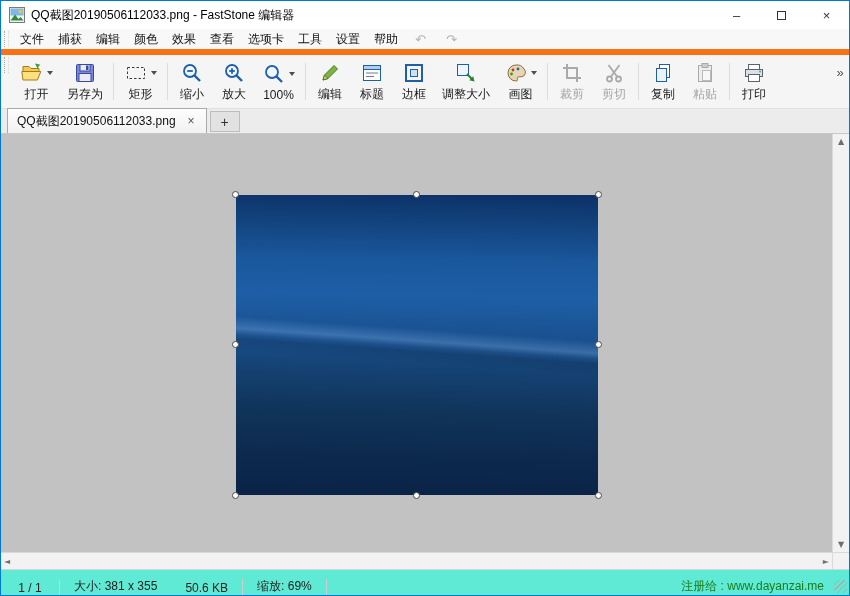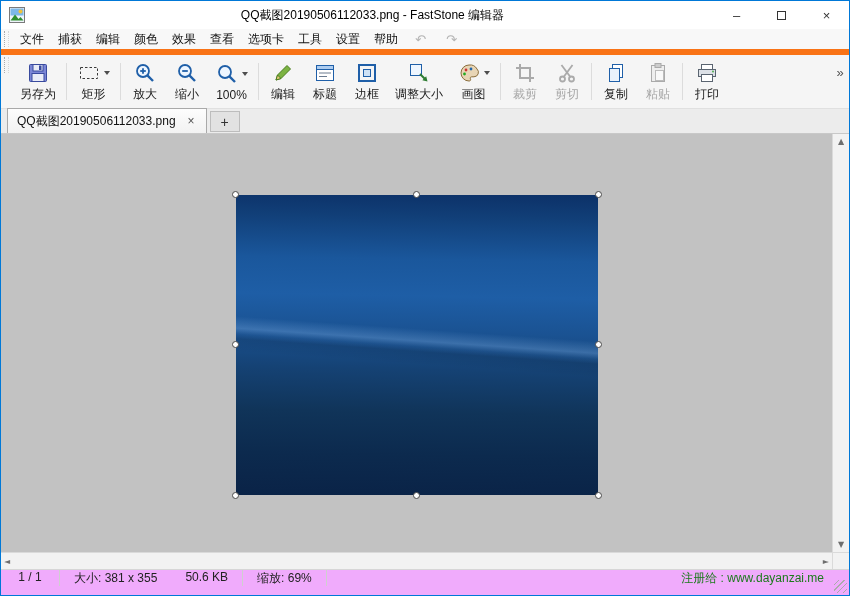--- a/index.html
+++ b/index.html
@@ -12,21 +12,21 @@
     overflow: hidden;
   }
   .window {
     width: 850px; height: 596px;
     border: 1px solid #0078d7;
     display: flex; flex-direction: column;
     background: #fff;
   }
 
   
-  .titlebar { height: 28px; flex: 0 0 28px; display: flex; align-items: center; background: #fff; text-align: center; }
+  .titlebar { height: 28px; flex: 0 0 28px; display: flex; align-items: center; background: #fff; }
   .app-icon { width: 16px; height: 16px; margin: 0 6px 0 8px; flex: 0 0 16px; }
   .title-text { flex: 1; font-size: 12px; color: #000; white-space: nowrap; overflow: hidden; }
   .win-btn { width: 45px; height: 28px; display: flex; align-items: center; justify-content: center; font-size: 13px; color: #333; cursor: default; }
   .max-box { width: 9px; height: 9px; border: 1px solid #333; display: inline-block; }
 
   
   .menubar { height: 26px; flex: 0 0 26px; display: flex; align-items: center; background: #f8f8f8; border-bottom: 6px solid #f97316; }
   .grip { width: 5px; height: 16px; margin: 0 4px 0 3px; border-left: 1px dotted #a9a9a9; border-right: 1px dotted #d6d6d6; }
   .menu-item { padding: 4px 7px; color: #111; }
   .undo-redo { margin-left: 10px; color: #b5b5b5; font-size: 13px; letter-spacing: 8px; font-family: "DejaVu Sans", sans-serif; }
@@ -59,21 +59,21 @@
   .h.tl{left:-4px;top:-4px} .h.tc{left:calc(50% - 4px);top:-4px} .h.tr{right:-4px;top:-4px}
   .h.ml{left:-4px;top:calc(50% - 4px)} .h.mr{right:-4px;top:calc(50% - 4px)}
   .h.bl{left:-4px;bottom:-4px} .h.bc{left:calc(50% - 4px);bottom:-4px} .h.br{right:-4px;bottom:-4px}
 
   .vscroll { position: absolute; top: 0; right: 0; bottom: 17px; width: 17px; background: #f2f2f2; border-left: 1px solid #dadada; display: flex; flex-direction: column; justify-content: space-between; align-items: center; }
   .hscroll { position: absolute; left: 0; right: 17px; bottom: 0; height: 17px; background: #f2f2f2; border-top: 1px solid #dadada; display: flex; justify-content: space-between; align-items: center; }
   .scroll-corner { position: absolute; right: 0; bottom: 0; width: 17px; height: 17px; background: #f2f2f2; border-left: 1px solid #dadada; border-top: 1px solid #dadada; }
   .sarrow { color: #6e6e6e; font-size: 8px; font-family: "DejaVu Sans", sans-serif; padding: 3px; }
 
   
-  .statusbar { height: 26px; flex: 0 0 26px; background: #f0abfc; border-top: 1px solid #d6d6d6; display: flex; align-items: flex-start; font-size: 12px; color: #222; }
+  .statusbar { height: 26px; flex: 0 0 26px; background: #5eead4; border-top: 1px solid #d6d6d6; display: flex; align-items: flex-end; font-size: 12px; color: #222; }
   .sb-sec { padding: 0 14px; white-space: nowrap; }
   .sb-sep { width: 1px; height: 16px; background: #cfcfcf; }
   .sb-page { width: 58px; text-align: center; padding: 0; }
   .sb-spacer { flex: 1; }
   .sb-reg { padding-right: 10px; }
   .sb-grip { width: 13px; height: 13px; margin: 0 2px 2px 0; align-self: flex-end;
     background: repeating-linear-gradient(135deg, transparent 0 3px, #ababab 3px 4px); }
 </style>
 </head>
 <body>
@@ -106,20 +106,31 @@
     <div class="menu-item">选项卡</div>
     <div class="menu-item">工具</div>
     <div class="menu-item">设置</div>
     <div class="menu-item">帮助</div>
     <div class="undo-redo">↶ ↷</div>
   </div>
 
   <div class="toolbar">
     <div class="grip"></div>
 
+    <div class="tb">
+      <span class="tb-ico">
+          <svg width="24" height="24" viewBox="0 0 24 24">
+        <path d="M3 5.5h6l2 2h8v3H3z" fill="#f6c94a" stroke="#a07d1c"></path>
+        <path d="M1.8 10.5h19l-3.4 8.5H3z" fill="#ffdf80" stroke="#a07d1c"></path>
+        <path d="M15 2.5l5 1-2.5 4z" fill="#3a9e3a"></path>
+      </svg>
+          <i class="dd"></i>
+        </span>
+      <span class="tb-lbl">打开</span>
+    </div>
 
     <div class="tb">
       <span class="tb-ico">
           <svg width="24" height="24" viewBox="0 0 24 24">
         <rect x="3.5" y="3.5" width="17" height="17" rx="1" fill="#7b86d6" stroke="#394a9e"></rect>
         <rect x="7" y="3.5" width="10" height="6.5" fill="#e9ecf8" stroke="#394a9e"></rect>
         <rect x="13" y="4.5" width="2.5" height="4.5" fill="#394a9e"></rect>
         <rect x="6" y="12.5" width="12" height="8" fill="#e9ecf8" stroke="#394a9e"></rect>
       </svg>
         </span>
@@ -138,36 +149,36 @@
       <span class="tb-lbl">矩形</span>
     </div>
 
     <div class="tb-sep"></div>
 
     <div class="tb">
       <span class="tb-ico">
           <svg width="24" height="24" viewBox="0 0 24 24">
         <circle cx="10" cy="10" r="6" fill="#eef6ff" stroke="#1f5fa8" stroke-width="1.8"></circle>
         <line x1="7.2" y1="10" x2="12.8" y2="10" stroke="#1f5fa8" stroke-width="1.8"></line>
+        <line x1="14.4" y1="14.4" x2="20" y2="20" stroke="#1f5fa8" stroke-width="2.4"></line>
+      </svg>
+        </span>
+      <span class="tb-lbl">缩小</span>
+    </div>
+
+    <div class="tb">
+      <span class="tb-ico">
+          <svg width="24" height="24" viewBox="0 0 24 24">
+        <circle cx="10" cy="10" r="6" fill="#eef6ff" stroke="#1f5fa8" stroke-width="1.8"></circle>
+        <line x1="7.2" y1="10" x2="12.8" y2="10" stroke="#1f5fa8" stroke-width="1.8"></line>
         <line x1="10" y1="7.2" x2="10" y2="12.8" stroke="#1f5fa8" stroke-width="1.8"></line>
         <line x1="14.4" y1="14.4" x2="20" y2="20" stroke="#1f5fa8" stroke-width="2.4"></line>
       </svg>
         </span>
       <span class="tb-lbl">放大</span>
-    </div>
-
-    <div class="tb">
-      <span class="tb-ico">
-          <svg width="24" height="24" viewBox="0 0 24 24">
-        <circle cx="10" cy="10" r="6" fill="#eef6ff" stroke="#1f5fa8" stroke-width="1.8"></circle>
-        <line x1="7.2" y1="10" x2="12.8" y2="10" stroke="#1f5fa8" stroke-width="1.8"></line>
-        <line x1="14.4" y1="14.4" x2="20" y2="20" stroke="#1f5fa8" stroke-width="2.4"></line>
-      </svg>
-        </span>
-      <span class="tb-lbl">缩小</span>
     </div>
 
     <div class="tb">
       <span class="tb-ico">
           <svg width="24" height="24" viewBox="0 0 24 24">
         <circle cx="10" cy="10" r="6" fill="#eef6ff" stroke="#1f5fa8" stroke-width="1.8"></circle>
         <line x1="14.4" y1="14.4" x2="20" y2="20" stroke="#1f5fa8" stroke-width="2.4"></line>
       </svg>
           <i class="dd"></i>
         </span>

